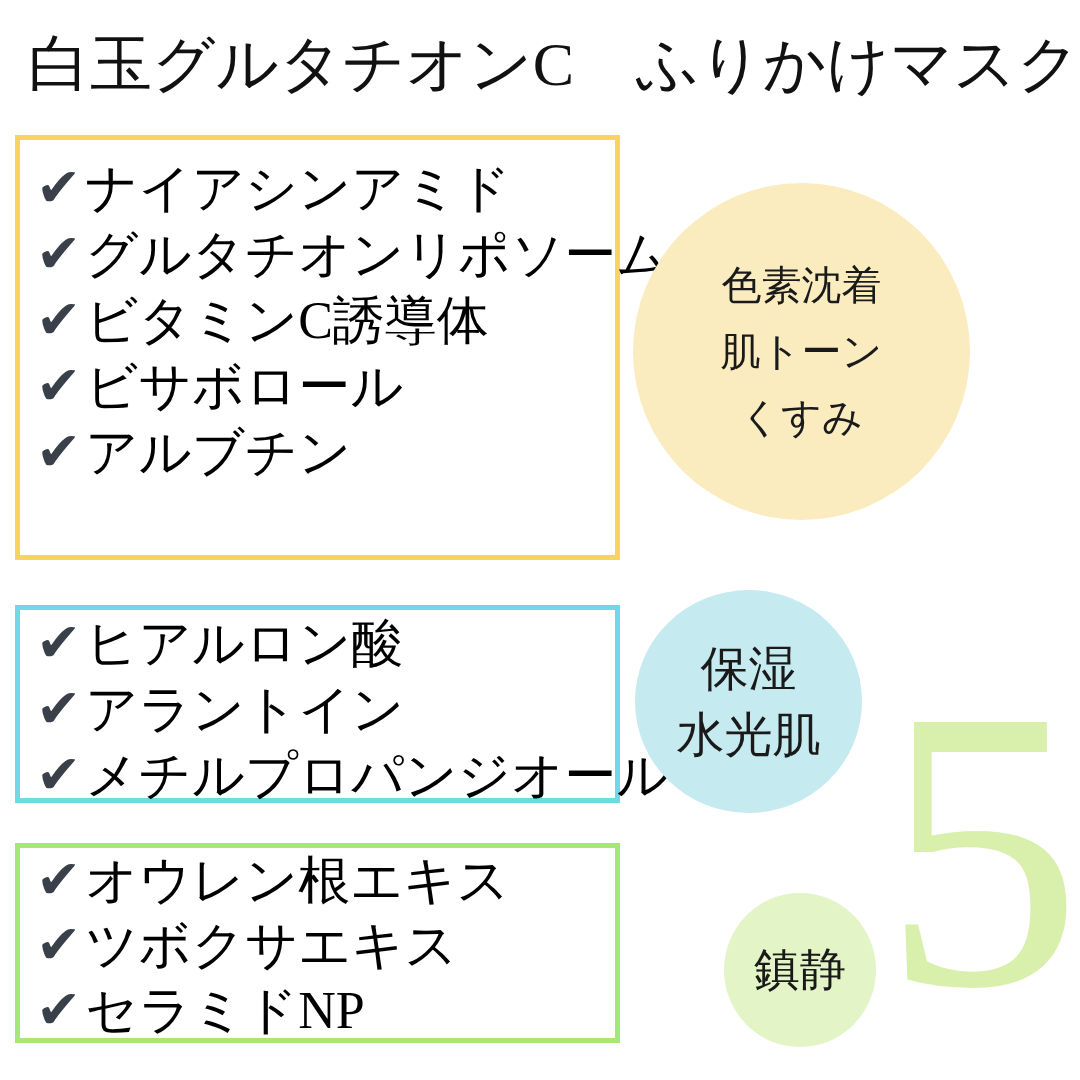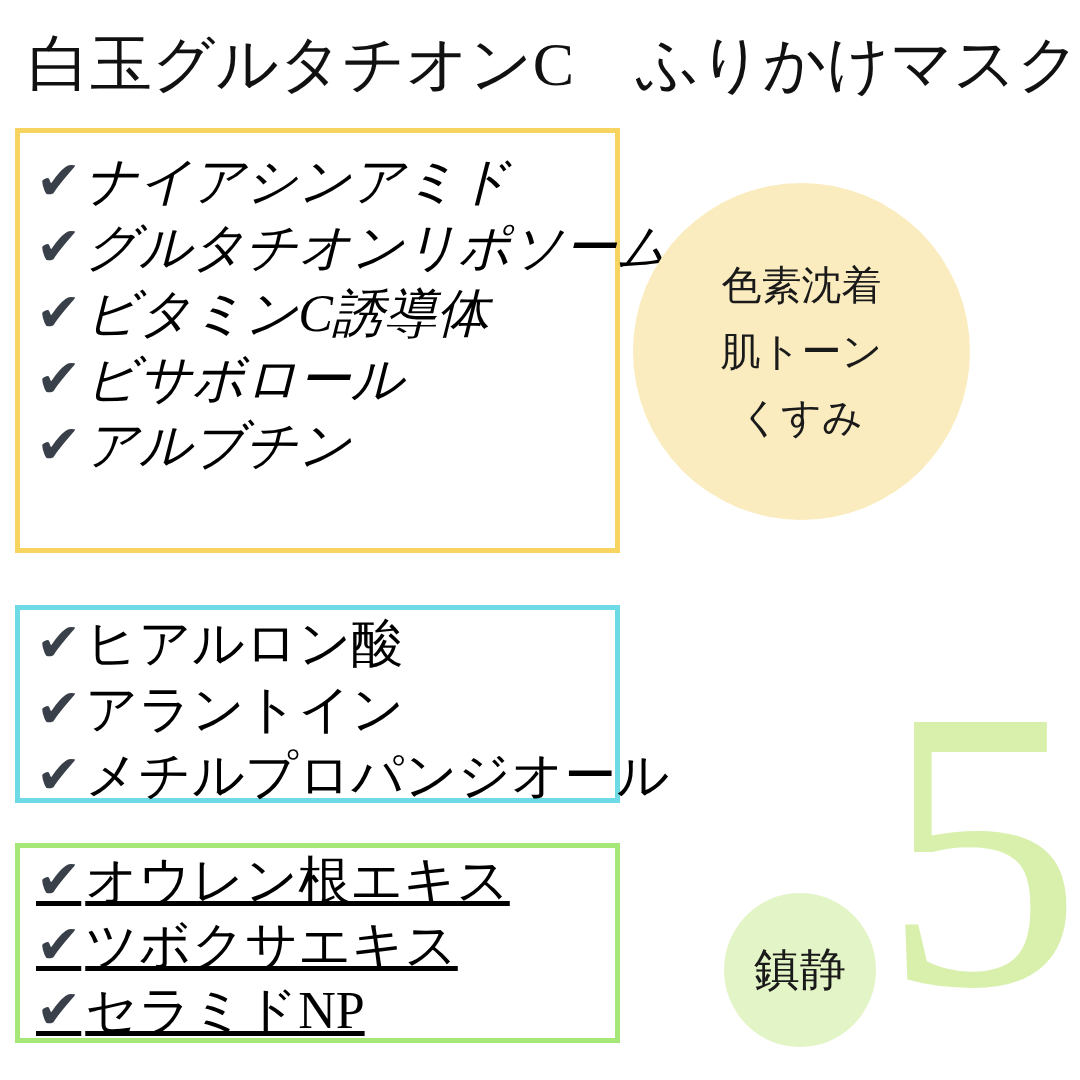--- a/index.html
+++ b/index.html
@@ -8,21 +8,21 @@
     font-family:"Liberation Serif","DejaVu Serif",serif;color:#000;
   }
   .title{
     position:absolute;left:28px;top:30px;font-size:62px;line-height:68px;
     color:#111;white-space:pre;letter-spacing:0px;
   }
   .box{
     position:absolute;left:15px;width:605px;box-sizing:border-box;
     border:5px solid #ccc;background:#fff;padding-left:16px;
   }
-  .box-1{top:128px;height:425px;padding-top:15px;font-style:italic;}
+  .box-1{top:135px;height:425px;padding-top:15px;}
   .box-2{top:605px;height:198px;padding-top:0px;}
   .box-3{top:843px;height:200px;padding-top:0px;}
   .item{font-size:52px;line-height:65px;white-space:nowrap;color:#000;}
   .box-3 .item{line-height:64px;}
   .check{
     font-family:"DejaVu Sans","Liberation Sans",sans-serif;font-weight:bold;
     color:#394049;font-size:54px;margin-right:4px;
   }
   .fx-circle{
     position:absolute;border-radius:50%;display:flex;flex-direction:column;
@@ -72,22 +72,26 @@
       <span class="check">✔</span><span>ヒアルロン酸</span>
     </div>
     <div class="item">
       <span class="check">✔</span><span>アラントイン</span>
     </div>
     <div class="item">
       <span class="check">✔</span><span>メチルプロパンジオール</span>
     </div>
   </section>
 
+  <div class="fx-circle fx-2" style="background-color: rgb(197, 234, 240);">
+    <div class="fx-line">保湿</div>
+    <div class="fx-line">水光肌</div>
+  </div>
 
-  <section class="box box-3" style="border-color: rgb(166, 232, 120); text-decoration: underline;">
+  <section class="box box-3" style="border-color: rgb(166, 232, 120);">
     <div class="item">
       <span class="check">✔</span><span>オウレン根エキス</span>
     </div>
     <div class="item">
       <span class="check">✔</span><span>ツボクサエキス</span>
     </div>
     <div class="item">
       <span class="check">✔</span><span>セラミドNP</span>
     </div>
   </section>

